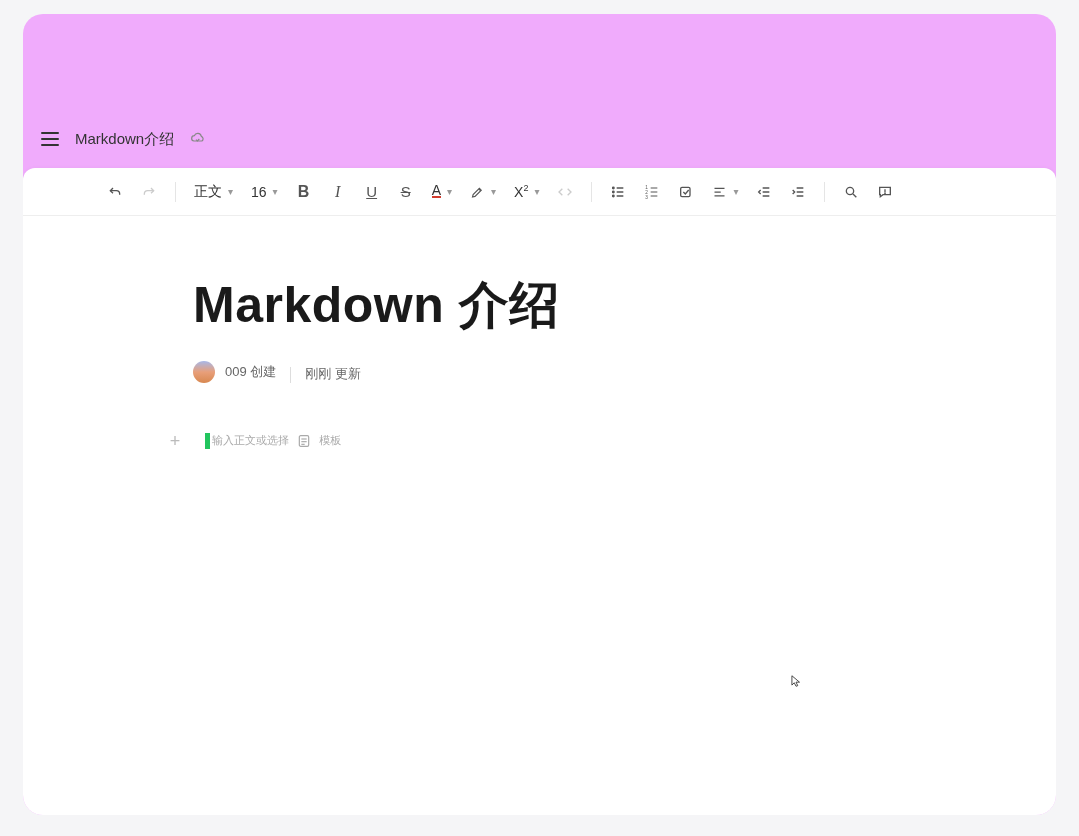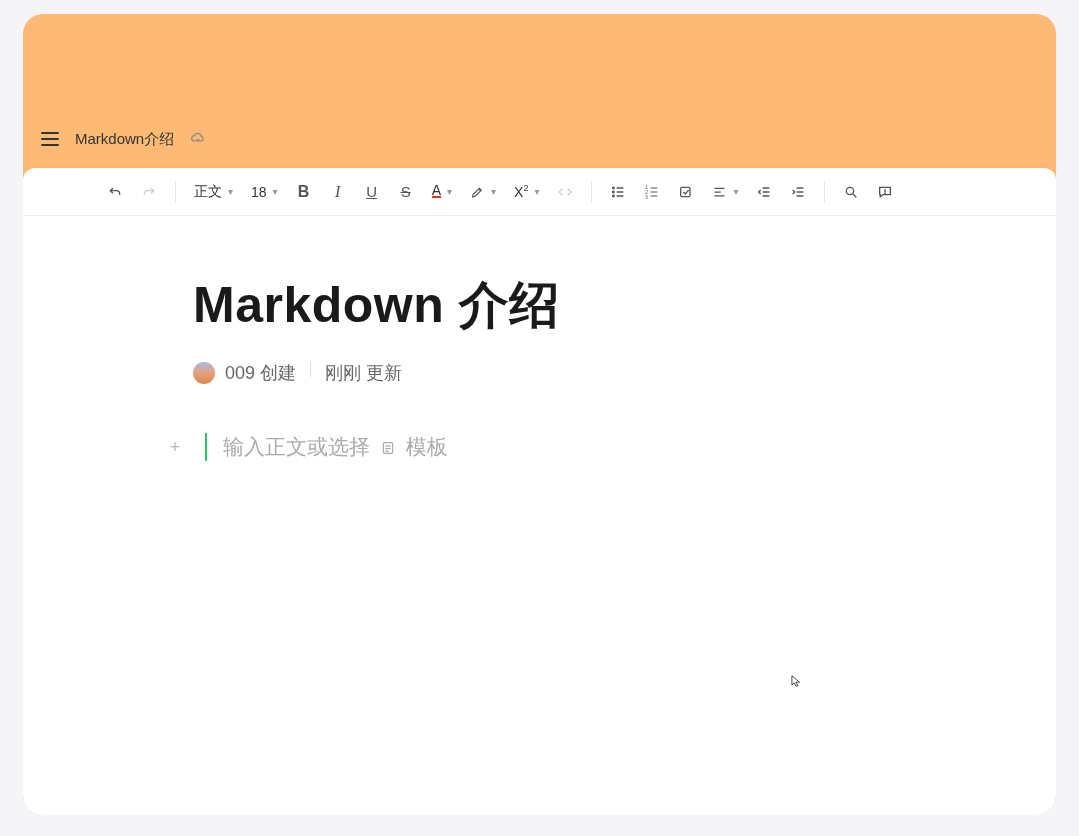--- a/index.html
+++ b/index.html
@@ -7,21 +7,21 @@
       font-family: -apple-system, "PingFang SC", "Microsoft YaHei", sans-serif;
       background: #f5f5f7;
       width: 1079px;
       height: 836px;
       overflow: hidden;
     }
     .outer {
       width: 1033px;
       height: 801px;
       margin: 14px auto 0;
-      background: #fdba74;
+      background: #f0abfc;
       border-radius: 20px;
       position: relative;
       overflow: hidden;
     }
     .header-bar {
       display: flex;
       align-items: center;
       gap: 16px;
       padding: 0 18px;
       height: 46px;
@@ -60,41 +60,41 @@
     .chev { font-size:10px; color:#999; margin-left:2px; }
     .content {
       flex:1; padding: 56px 170px 0 170px;
       position:relative;
     }
     .big-title {
       font-size: 50px; font-weight: 800; color:#1a1a1a;
       letter-spacing: 0.5px;
     }
     .meta-row {
-      display:flex; align-items:flex-start; gap:14px;
+      display:flex; align-items:flex-end; gap:14px;
       margin-top: 22px;
-      font-size: 18px; color:#666;
+      font-size: 13px; color:#666;
     }
     .avatar {
       width:22px; height:22px; border-radius:50%;
       background: linear-gradient(180deg,#a8b8e8 0%,#e89f7a 50%,#d88850 100%);
     }
     .meta-sep { width:1px; height:16px; background:#ddd; }
     .placeholder-row {
       display:flex; align-items:center; gap:20px;
       margin-top: 48px;
       margin-left: -28px;
     }
     .plus-handle {
       width:20px; height:20px; display:flex; align-items:center; justify-content:center;
       color:#bbb; font-size:18px; cursor:pointer;
     }
     .placeholder-text {
-      color:#aaa; font-size:21px;
-      border-left: 2px solid #22c55e; padding-left:16px;
+      color:#aaa; font-size:11px;
+      border-left: 5px solid #22c55e; padding-left:2px;
     }
     .tpl-icon { display:inline-flex; vertical-align:middle; margin:0 4px; }
     .tpl-icon svg{ width:16px; height:16px; }
     .cursor-pointer {
       position:absolute; left:766px; top:660px;
       width:14px; height:14px;
     }
     .cursor-pointer svg{ width:100%; height:100%; }
     .font-color-underline { border-bottom: 2.5px solid #d13b2e; line-height:10px; padding-bottom:1px;}
   </style>
@@ -136,21 +136,21 @@
       </div>
 
       <div class="vsep"></div>
 
       <div class="tbtn tbtn-wide">
         <span>正文</span>
         <span class="chev">▾</span>
       </div>
 
       <div class="tbtn tbtn-wide">
-        <span>18</span>
+        <span>16</span>
         <span class="chev">▾</span>
       </div>
 
       <div class="tbtn" style="font-weight:800; font-size:16px;">
         <span>B</span>
       </div>
       <div class="tbtn" style="font-style:italic; font-family:serif; font-size:16px;">
         <span>I</span>
       </div>
       <div class="tbtn" style="text-decoration:underline; font-size:15px;">

